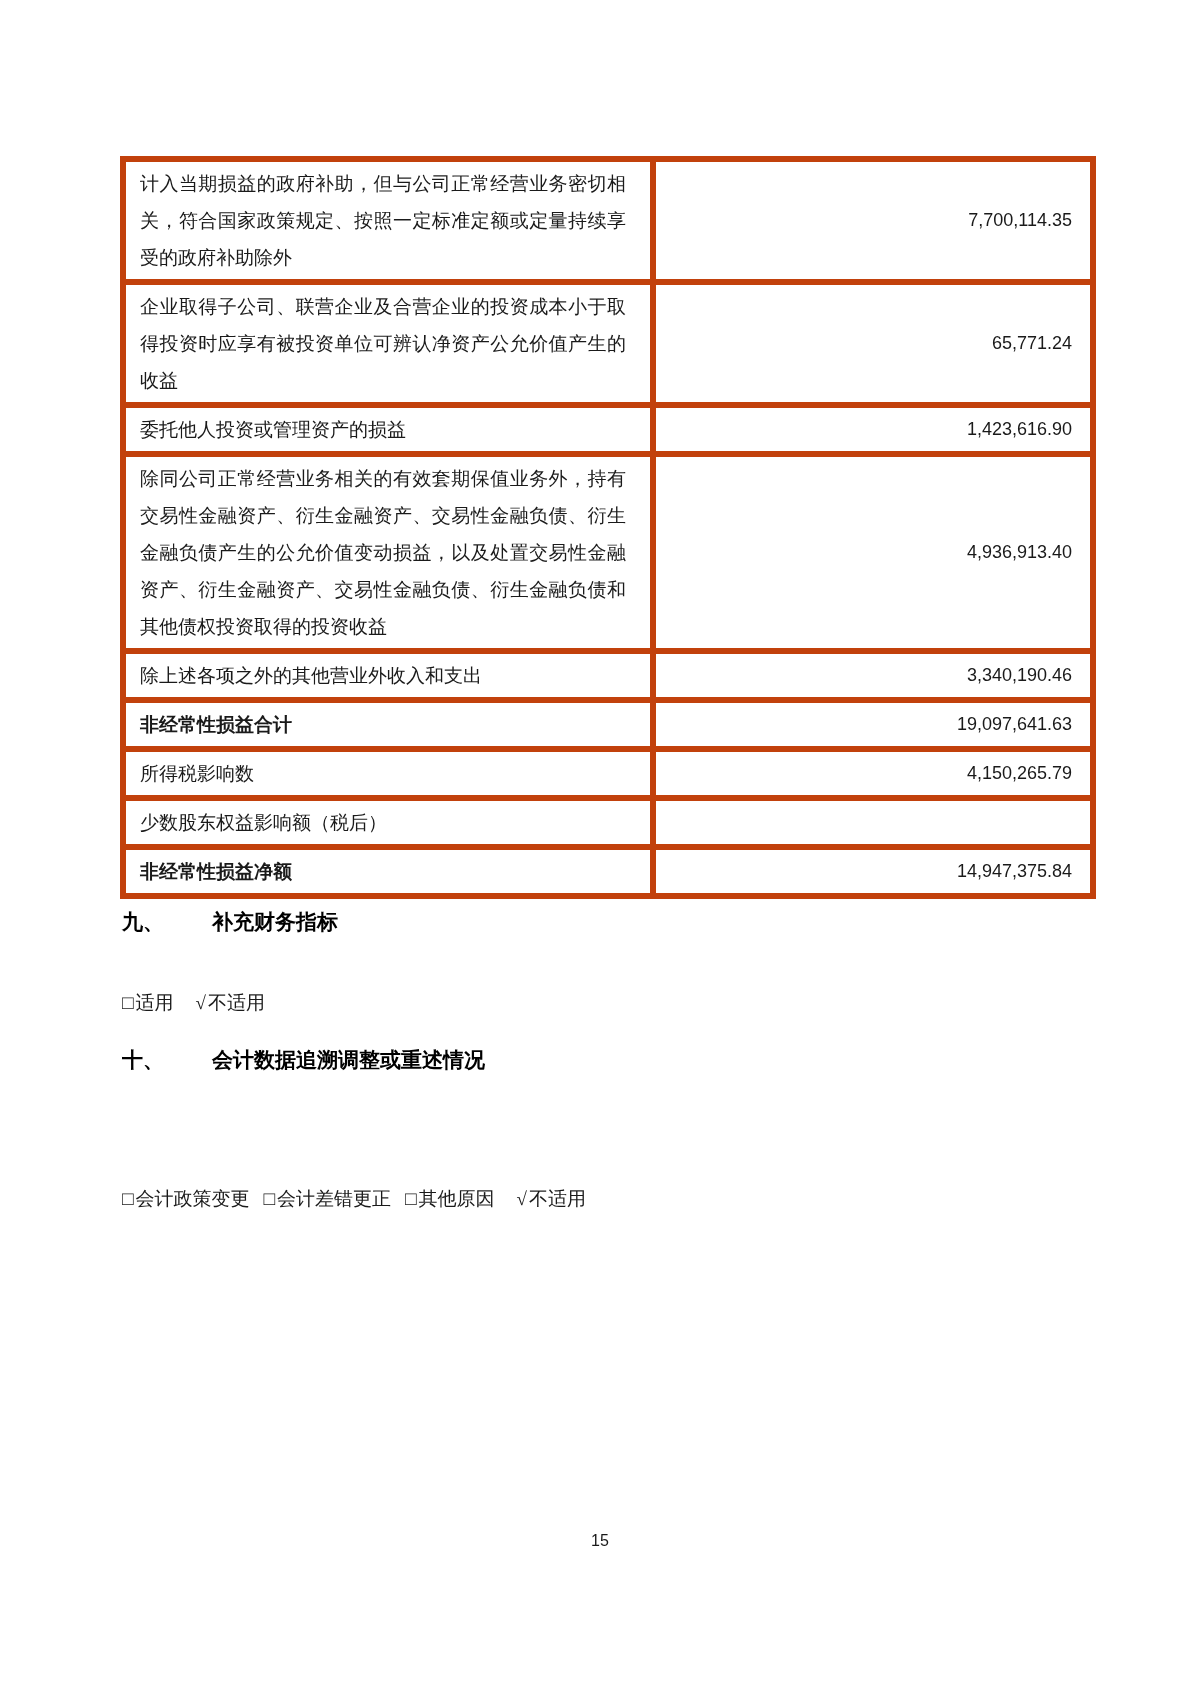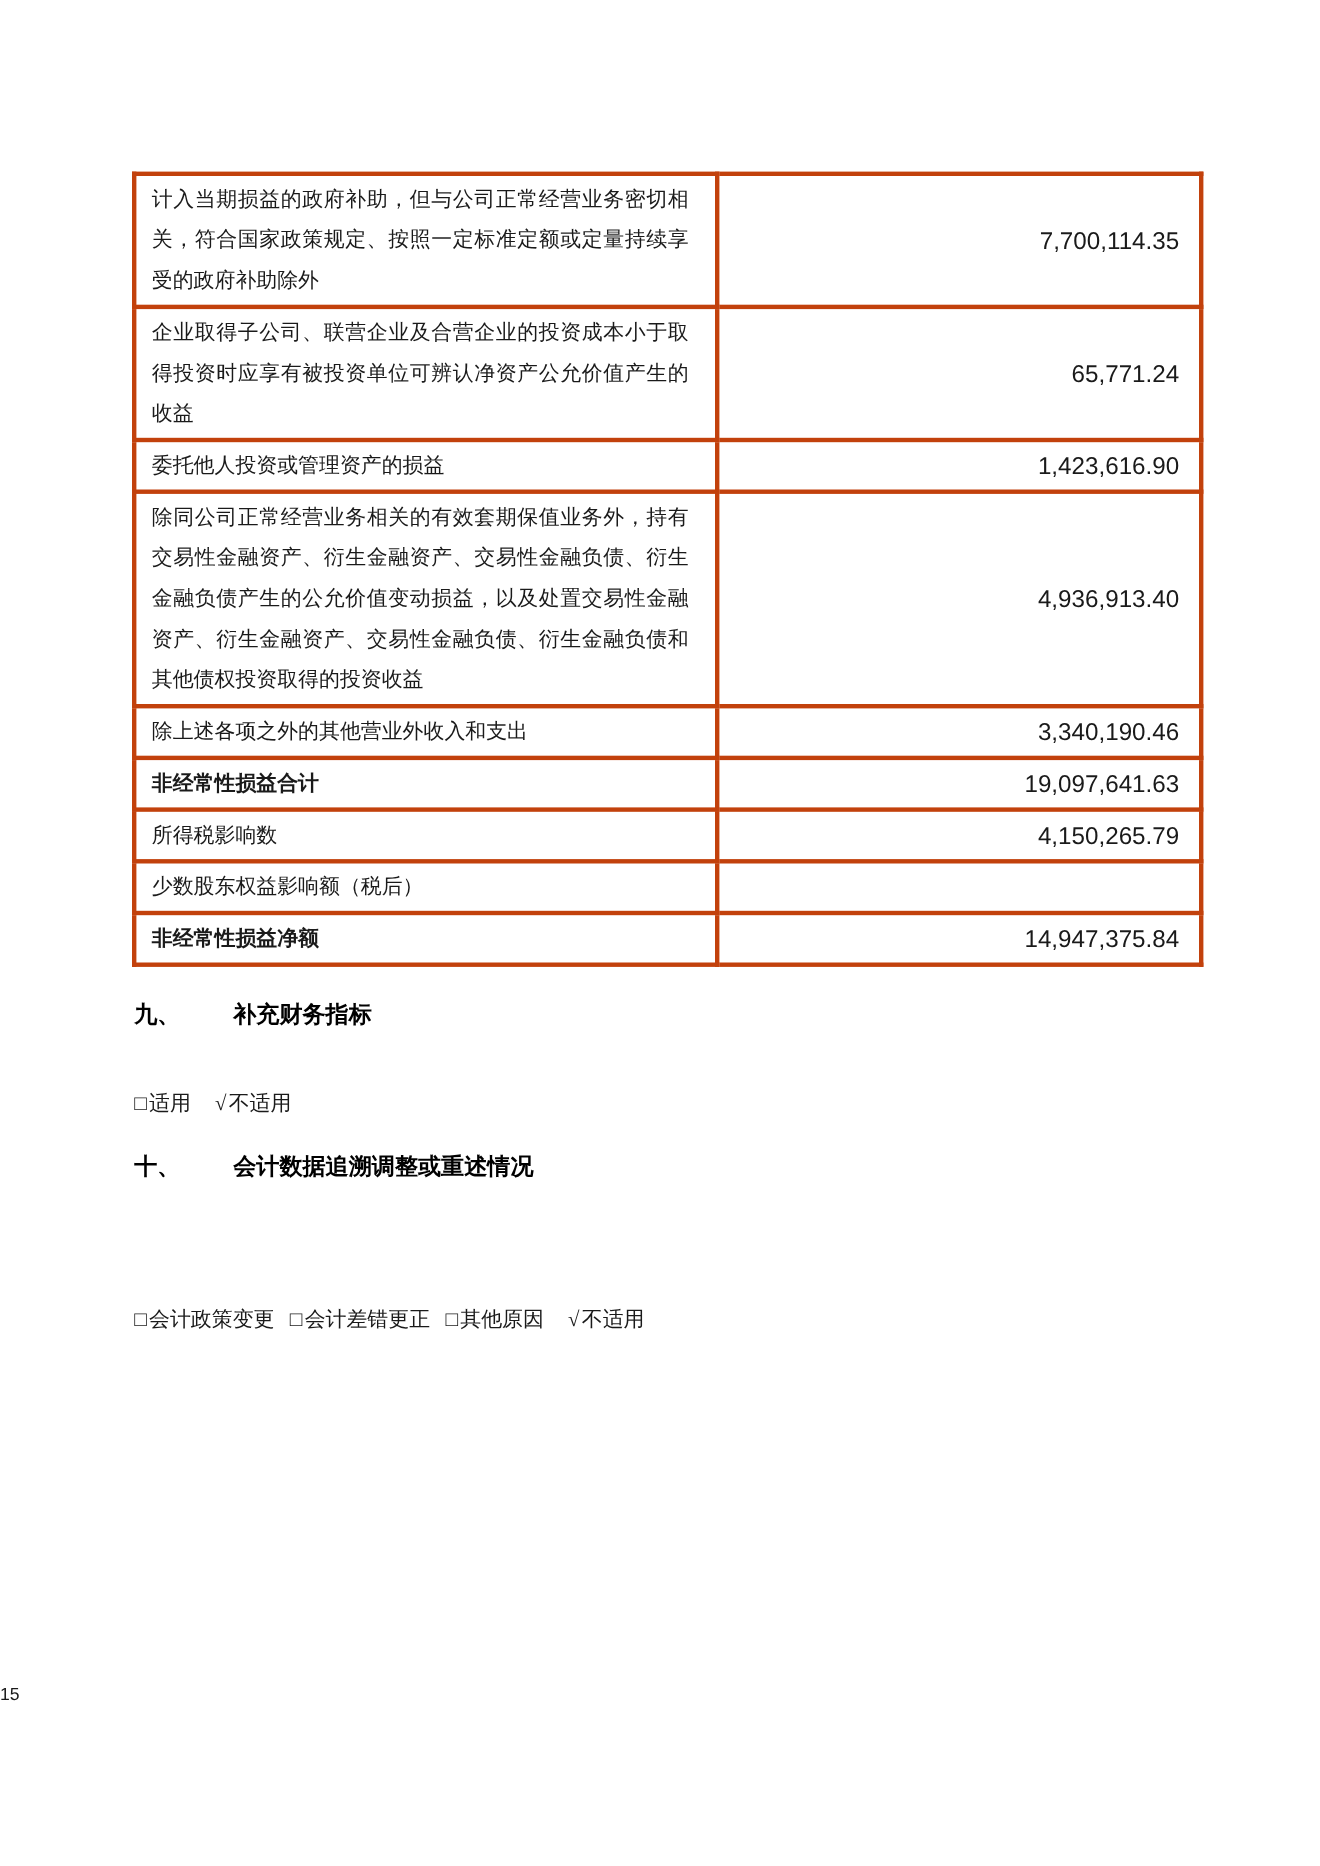--- a/index.html
+++ b/index.html
@@ -21,39 +21,39 @@
   
   .fin-table {
     position: absolute;
     left: 120px;
     top: 156px;
     width: 970px;
     border-collapse: collapse;
     table-layout: fixed;
   }
   .fin-table td {
-    border: 4px solid #c2410c;
+    border: 6px solid #c2410c;
     vertical-align: middle;
     font-size: 19px;
     line-height: 37px;
     padding: 3px 0;
   }
   .fin-table col.c-label { width: 530px; }
   .fin-table col.c-value { width: 440px; }
   .fin-table td.label {
     text-align: left;
     padding-left: 14px;
     padding-right: 24px;
     text-align: justify;
   }
   .fin-table td.value {
     text-align: right;
     padding-right: 18px;
     font-family: "Liberation Sans", "DejaVu Sans", sans-serif;
-    font-size: 22px;
+    font-size: 18px;
   }
   .fin-table tr.total-row td.label {
     font-weight: bold;
     padding-right: 0;
     font-family: "Liberation Sans", "DejaVu Sans", sans-serif;
   }
 
   
   .section-heading {
     position: absolute;
@@ -83,21 +83,21 @@
   #options-9   { top: 990px; }
   #heading-10  { top: 1046px; }
   #options-10  { top: 1186px; }
 
   
   .page-number {
     position: absolute;
     top: 1532px;
     left: 0;
     width: 100%;
-    text-align: left;
+    text-align: center;
     font-size: 16px;
     font-family: "Liberation Sans", "DejaVu Sans", sans-serif;
     color: #1a1a1a;
   }
 </style>
 </head>
 <body>
 
 <div class="page">
 

